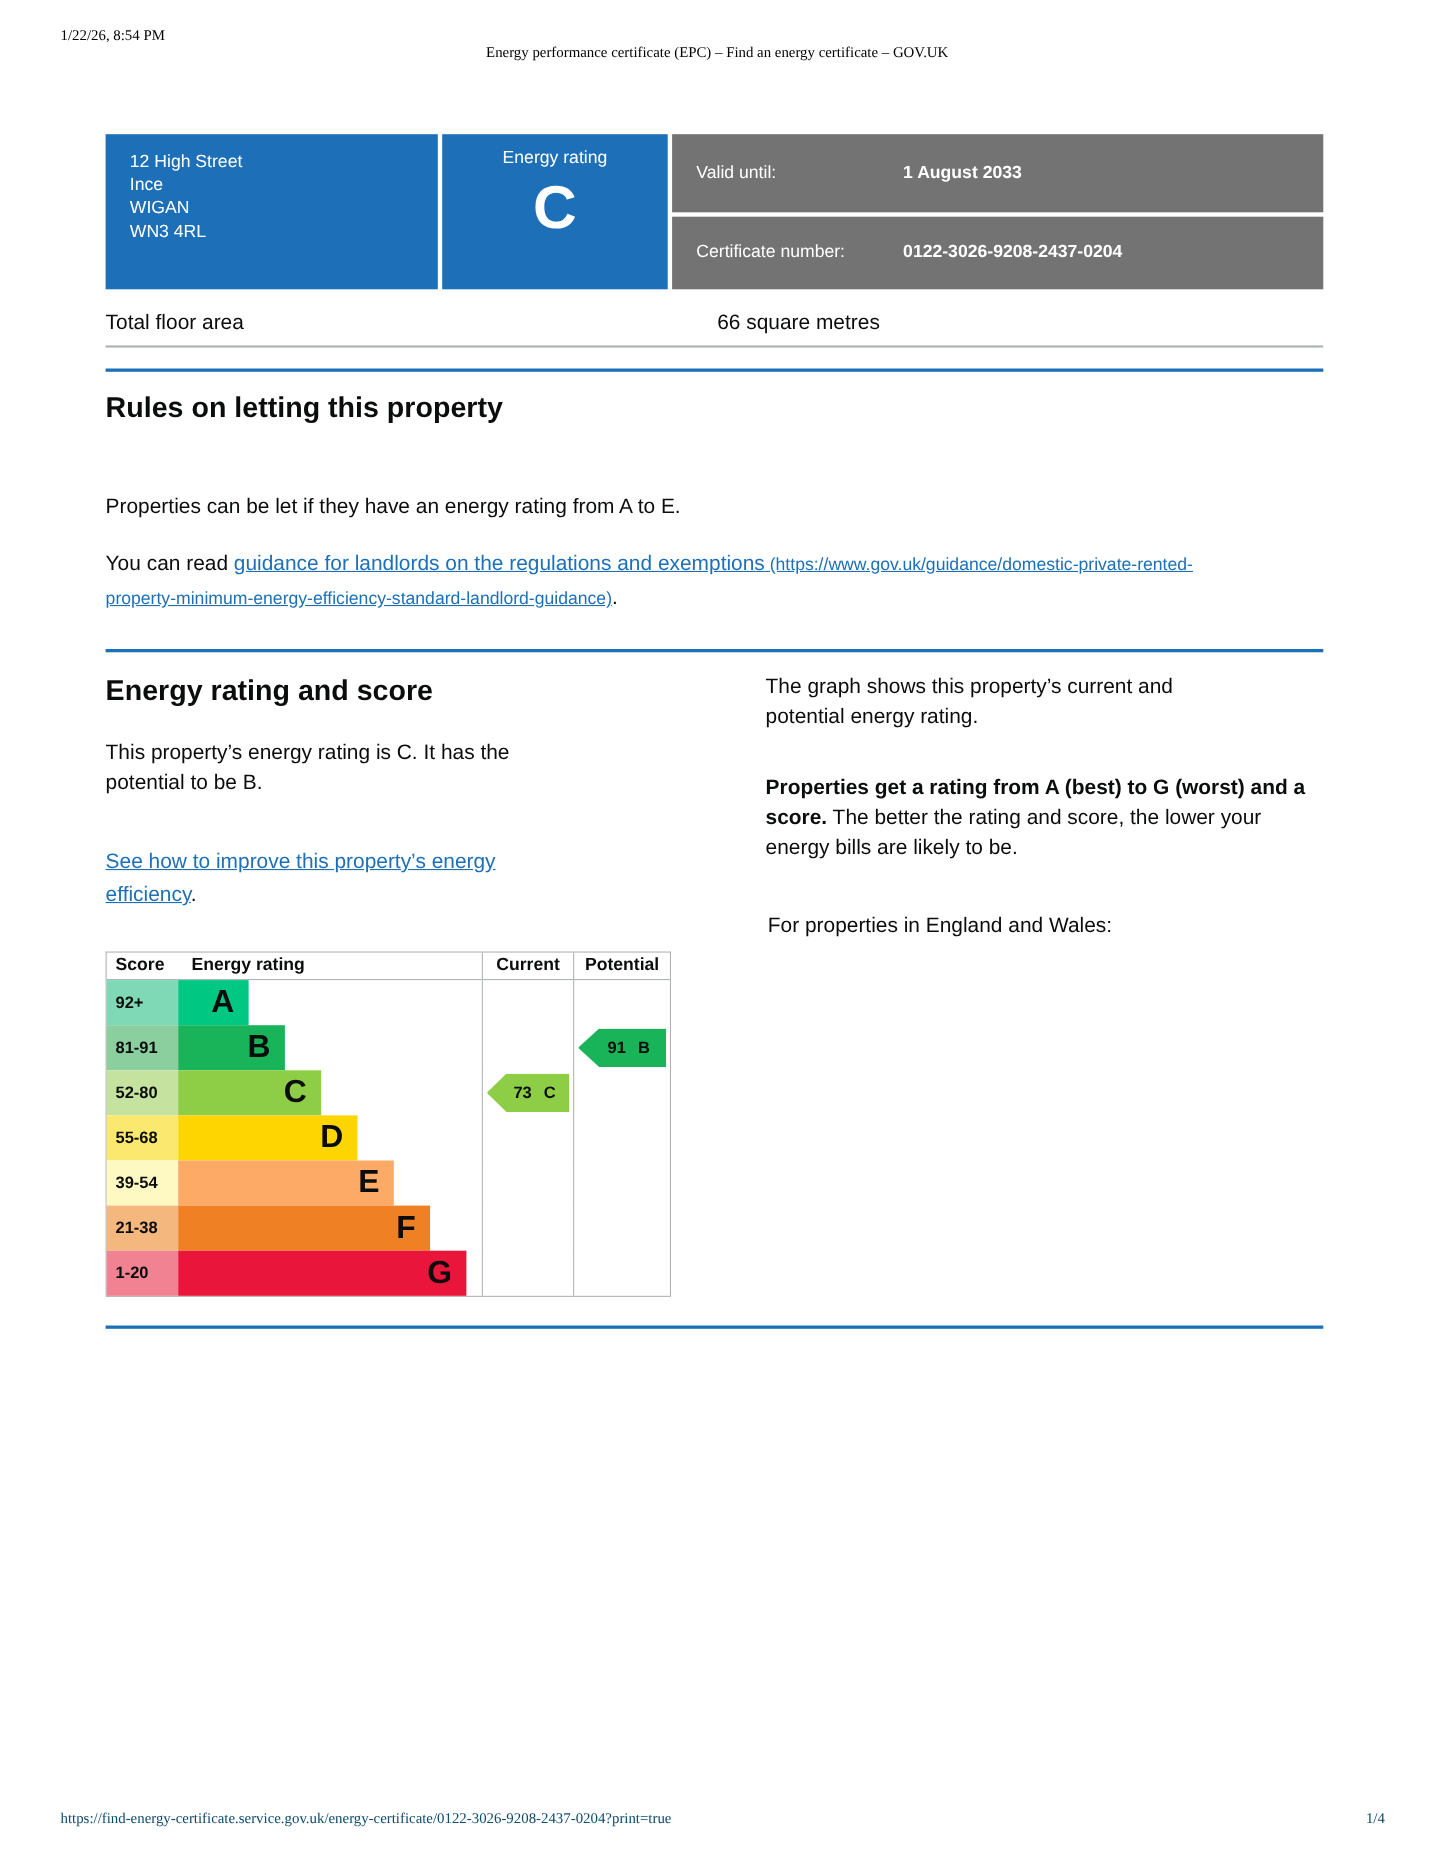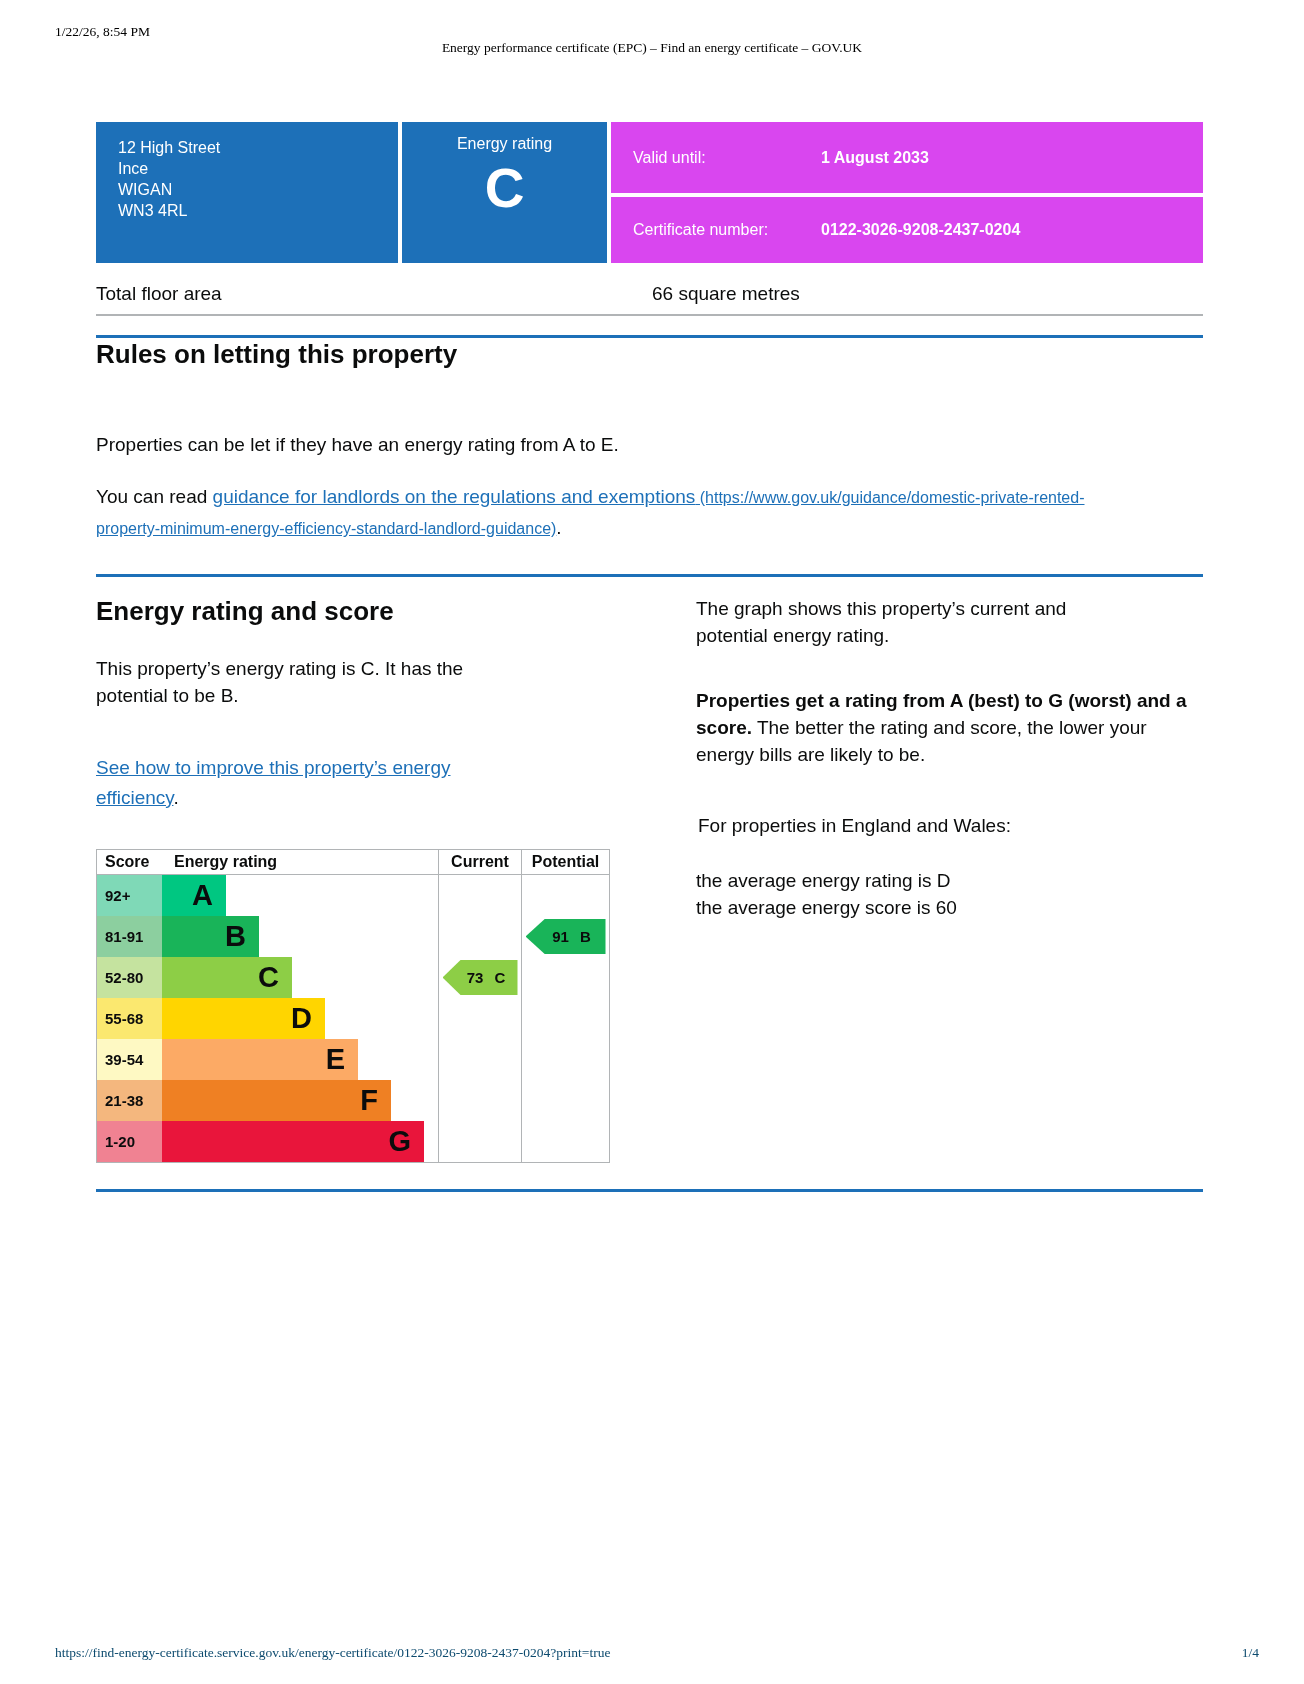--- a/index.html
+++ b/index.html
@@ -37,41 +37,41 @@
     padding:15px 20px 0 22px;font-size:16px;line-height:21px;
   }
   .rating-box{
     background:#1d70b8;width:205px;margin-left:4px;color:#fff;box-sizing:border-box;
     display:flex;flex-direction:column;align-items:center;padding-top:13px;
   }
   .rating-box .lbl{font-size:16px;}
   .rating-box .big{font-size:55px;font-weight:bold;line-height:58px;margin-top:6px;}
   .validity-box{flex:1;margin-left:4px;display:flex;flex-direction:column;}
   .validity-cell{
-    background:#d946ef;color:#fff;position:relative;box-sizing:border-box;
+    background:#737373;color:#fff;position:relative;box-sizing:border-box;
   }
   .validity-cell.top{height:71px;}
   .validity-cell.bottom{height:66px;margin-top:4px;}
   .validity-cell .vlabel{position:absolute;left:22px;top:50%;transform:translateY(-50%);font-size:16px;}
   .validity-cell .vvalue{position:absolute;left:210px;top:50%;transform:translateY(-50%);font-size:16px;font-weight:bold;}
 
   .facts{margin-top:9px;}
   .fact-row{
     position:relative;border-bottom:2px solid #b1b4b6;
     padding:10px 0 8px 0;font-size:19px;line-height:24px;
   }
   .fact-row .fvalue{position:absolute;left:556px;top:10px;}
 
   .divider{height:3px;background:#1d70b8;border:none;margin:0;}
   .div1{margin-top:19px;}
   .div2{margin-top:30px;}
   .div3{margin-top:26px;}
 
   h2.section{margin:0;font-size:26px;font-weight:bold;line-height:32px;}
-  .rules h2{}
+  .rules h2{margin-top:16px;}
   .rules .p1{margin-top:62px;font-size:19px;line-height:26px;}
   .rules .p2{margin-top:24px;font-size:19px;line-height:30px;width:990px;}
 
   a.govlink{color:#1d70b8;text-decoration:underline;cursor:pointer;}
   a.govlink .url-part{font-size:16px;}
   .improve-link{font-size:19px;line-height:30px;}
 
   .columns{display:flex;margin-top:18px;}
   .col-left{width:514px;}
   .col-right{width:507px;margin-left:86px;}
@@ -235,24 +235,20 @@
             <div class="epc-bar" style="width: 262px; background: rgb(233, 21, 59);">G</div>
           </div>
           <div class="epc-col-cell"></div>
           <div class="epc-col-cell"></div>
         </div>
     </div>
     <div class="col-right">
       <p class="rp1">The graph shows this property’s current and potential energy rating.</p>
       <p class="rp2"><span class="bold-lead">Properties get a rating from A (best) to G (worst) and a score.</span><span> The better the rating and score, the lower your energy bills are likely to be.</span></p>
       <p class="rp3">For properties in England and Wales:</p>
-      <p class="rp4">
-        <span>the average energy rating is D</span><br>
-        <span>the average energy score is 60</span>
-      </p>
     </div>
   </div>
 
   <hr class="divider div3">
 
 </div>
 
 <div class="print-footer">
   <span class="url">https://find-energy-certificate.service.gov.uk/energy-certificate/0122-3026-9208-2437-0204?print=true</span>
   <span class="pg">1/4</span>

